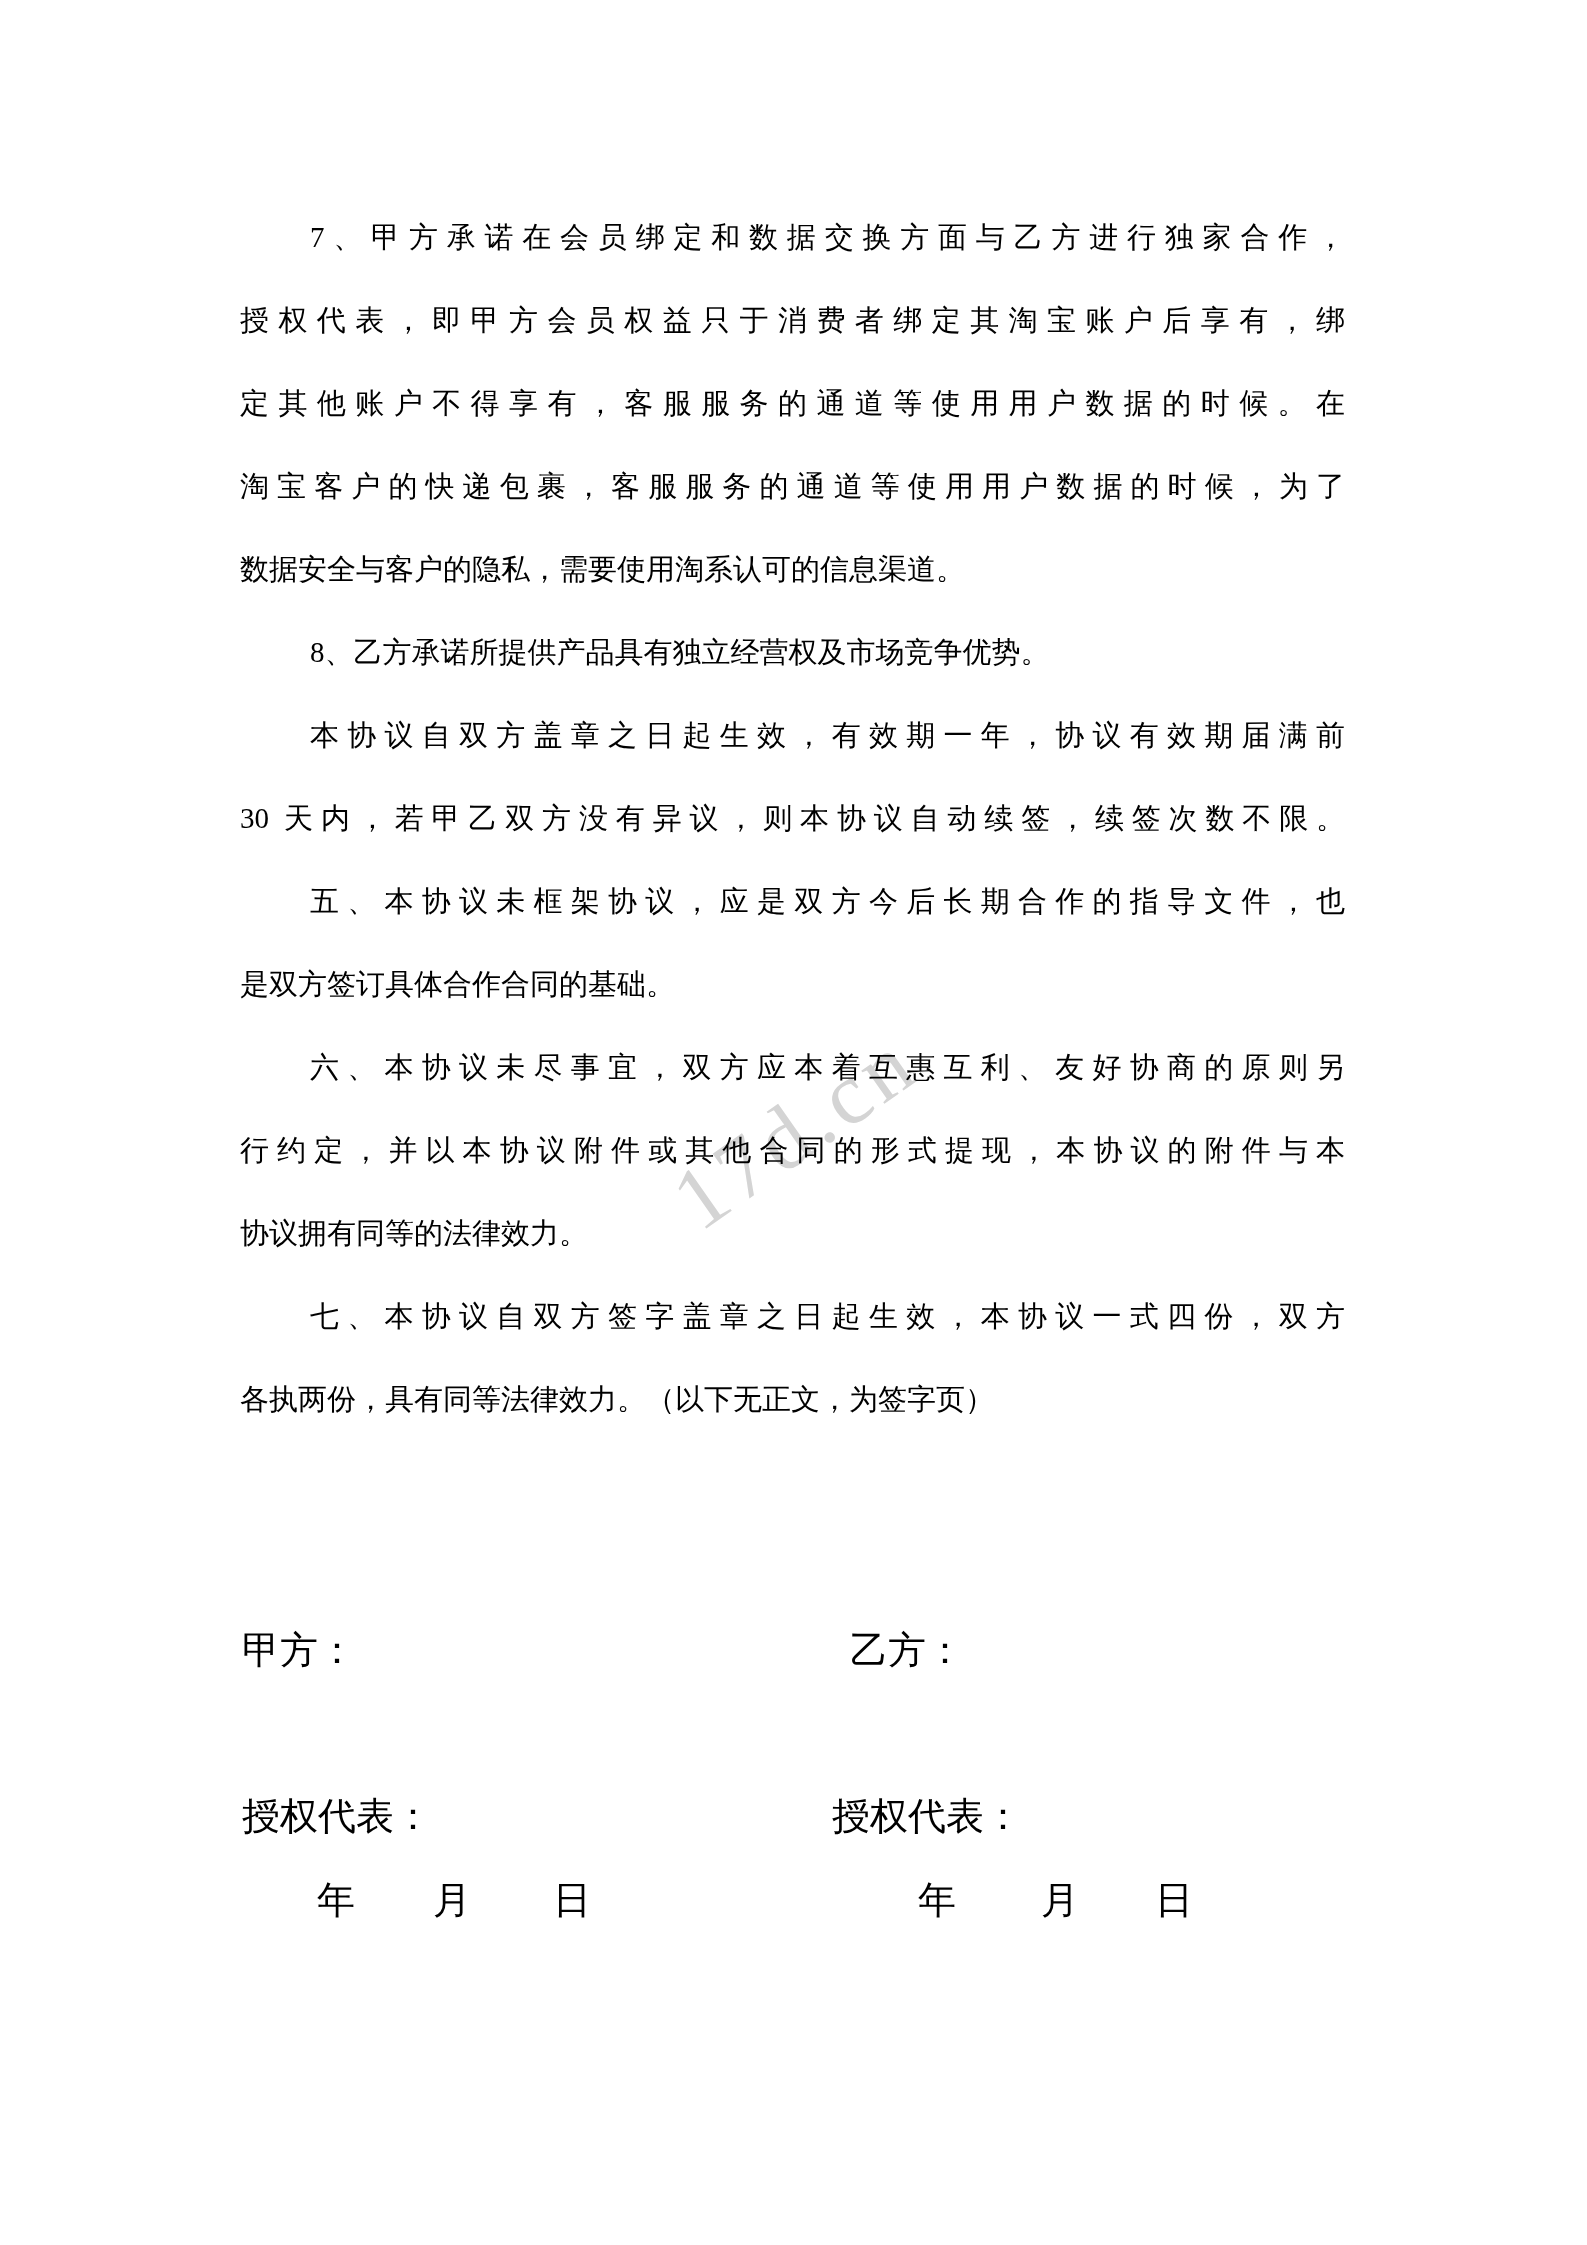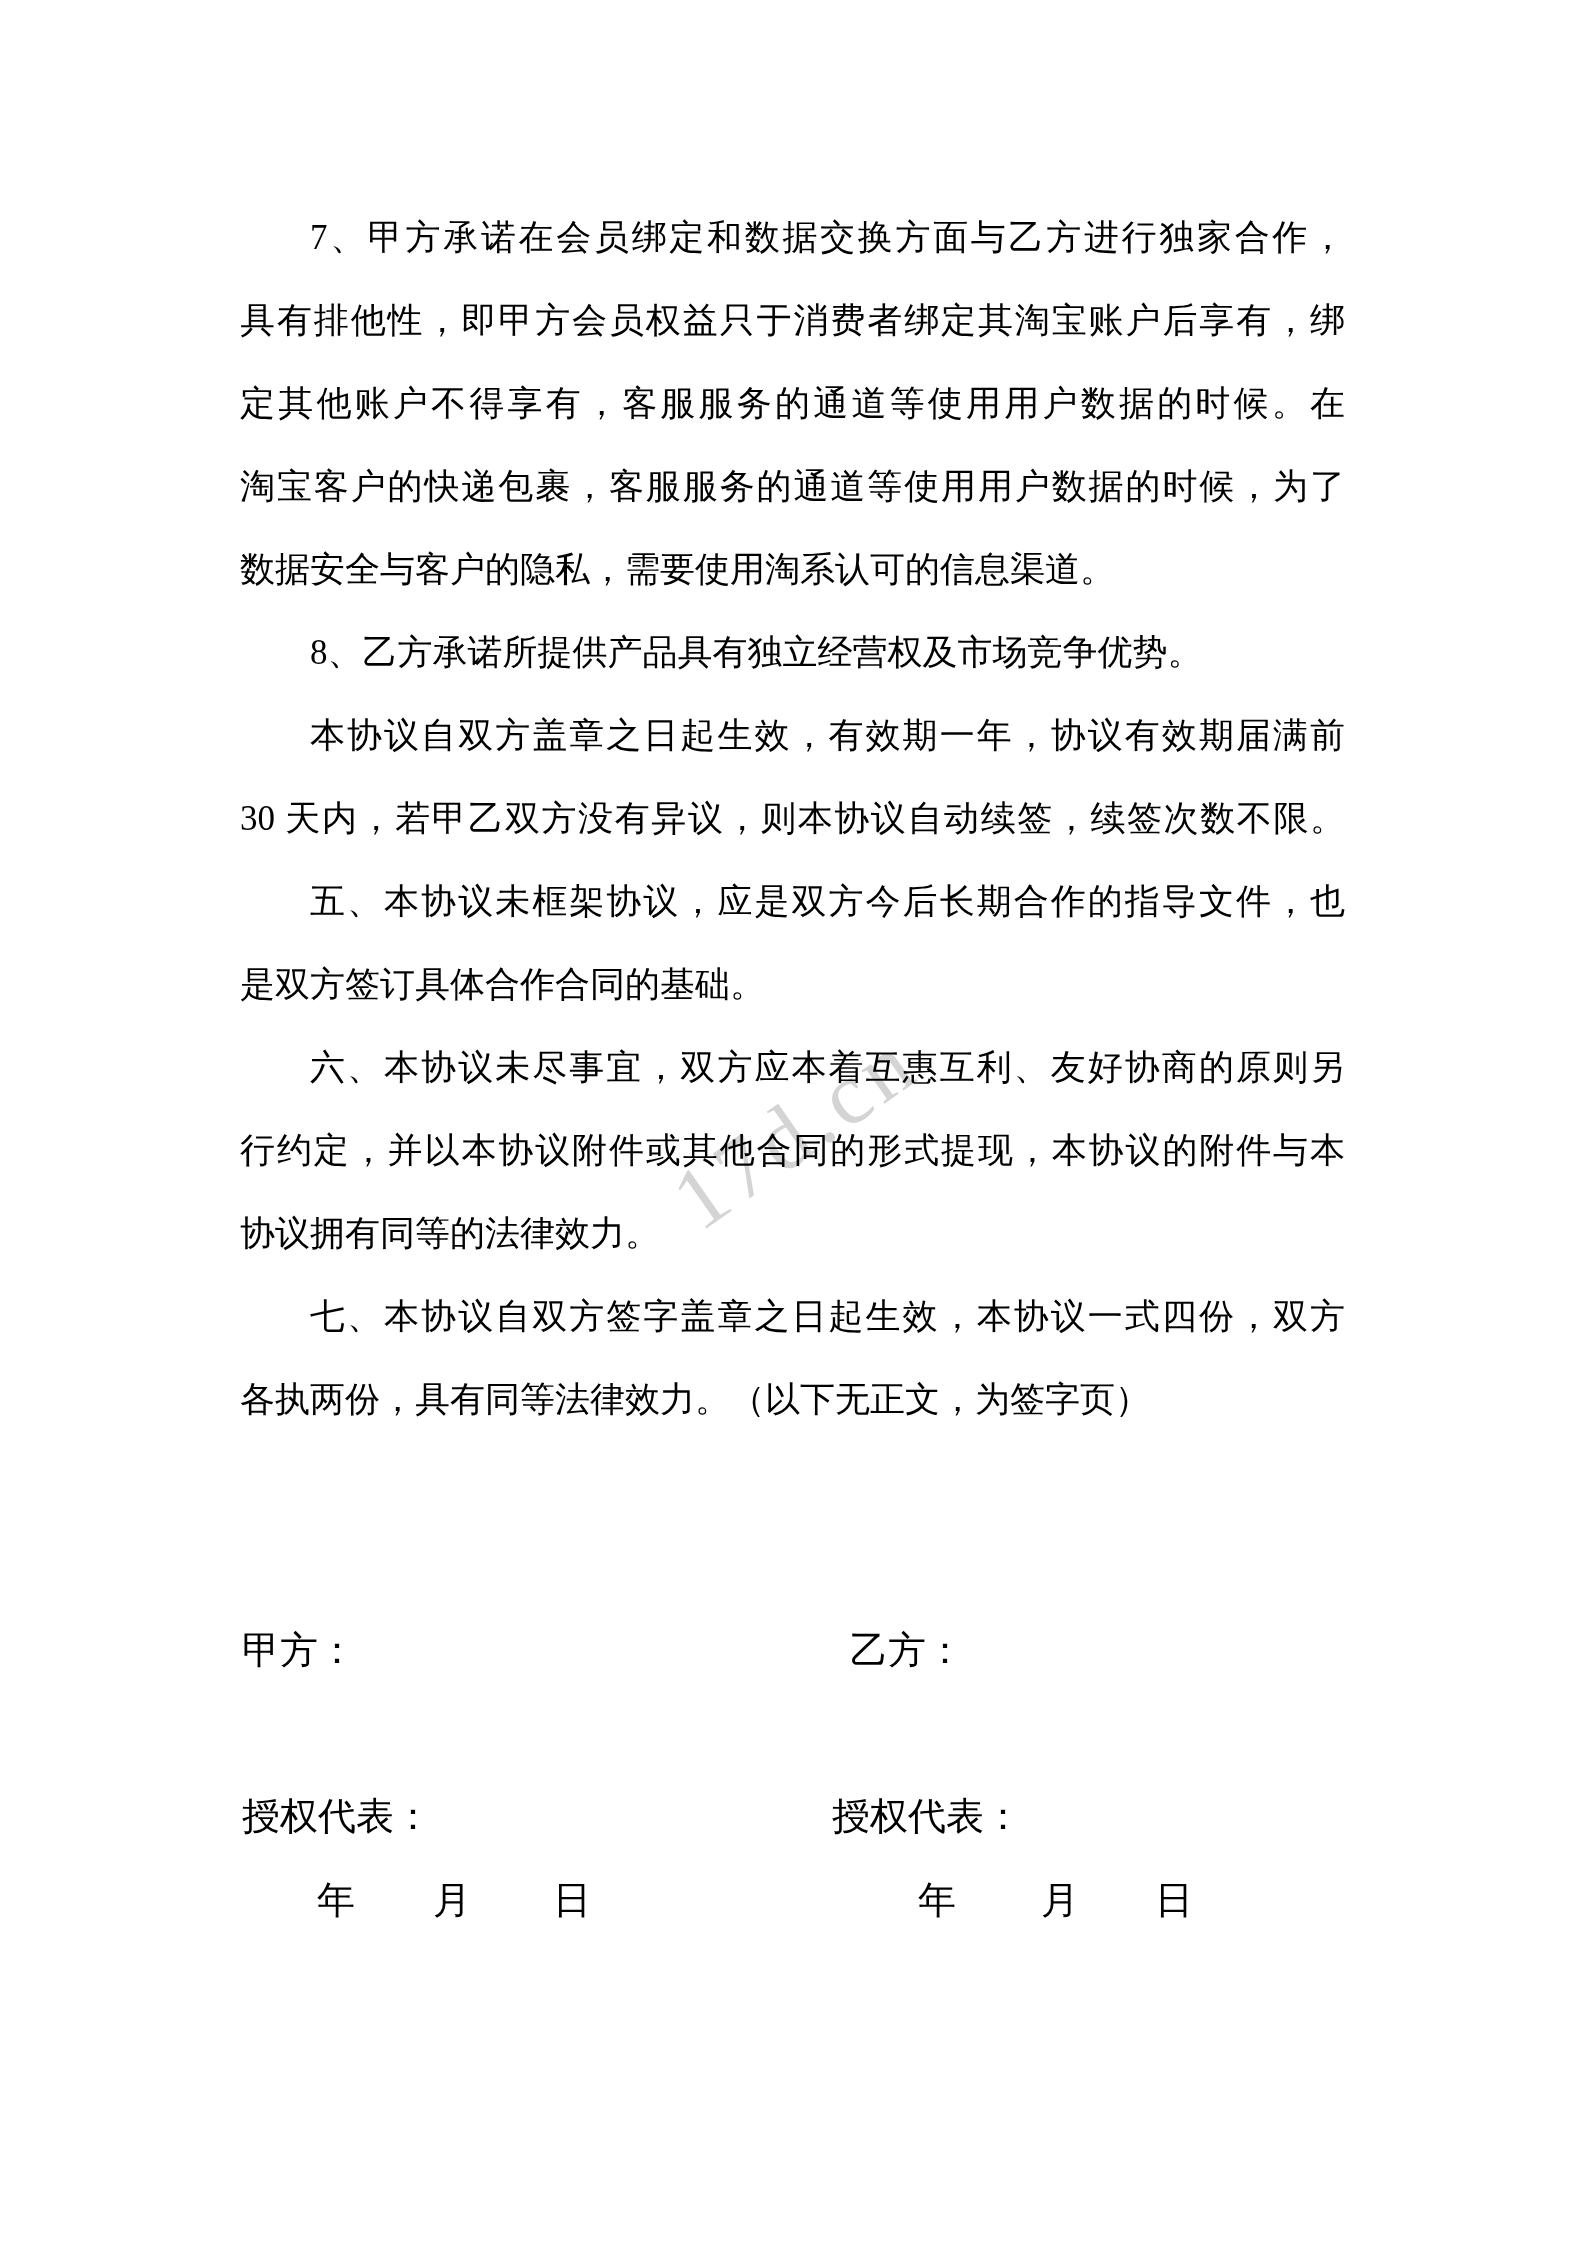--- a/index.html
+++ b/index.html
@@ -30,21 +30,21 @@
     transform-origin: center center;
     user-select: none;
     white-space: nowrap;
   }
   
   .textblock {
     position: absolute;
     left: 240px;
     top: 196px;
     width: 1105px;
-    font-size: 35px;
+    font-size: 29px;
     line-height: 83px;
     color: #000000;
   }
   .line {
     height: 83px;
     overflow: hidden;
   }
   .indent {
     text-indent: 70px;
   }
@@ -73,21 +73,21 @@
 </style>
 </head>
 <body>
 
 <div class="page">
 
   <div class="watermark">17d.cn</div>
 
   <div class="textblock">
     <div class="line indent justify">7、甲方承诺在会员绑定和数据交换方面与乙方进行独家合作，</div>
-    <div class="line justify">具有排他性，即甲方会员权益只于消费者绑定其淘宝账户后享有，绑</div>
+    <div class="line justify">授权代表，即甲方会员权益只于消费者绑定其淘宝账户后享有，绑</div>
     <div class="line justify">定其他账户不得享有，客服服务的通道等使用用户数据的时候。在</div>
     <div class="line justify">淘宝客户的快递包裹，客服服务的通道等使用用户数据的时候，为了</div>
     <div class="line">数据安全与客户的隐私，需要使用淘系认可的信息渠道。</div>
     <div class="line indent">8、乙方承诺所提供产品具有独立经营权及市场竞争优势。</div>
     <div class="line indent justify">本协议自双方盖章之日起生效，有效期一年，协议有效期届满前</div>
     <div class="line justify">30 天内，若甲乙双方没有异议，则本协议自动续签，续签次数不限。</div>
     <div class="line indent justify">五、本协议未框架协议，应是双方今后长期合作的指导文件，也</div>
     <div class="line">是双方签订具体合作合同的基础。</div>
     <div class="line indent justify">六、本协议未尽事宜，双方应本着互惠互利、友好协商的原则另</div>
     <div class="line justify">行约定，并以本协议附件或其他合同的形式提现，本协议的附件与本</div>

